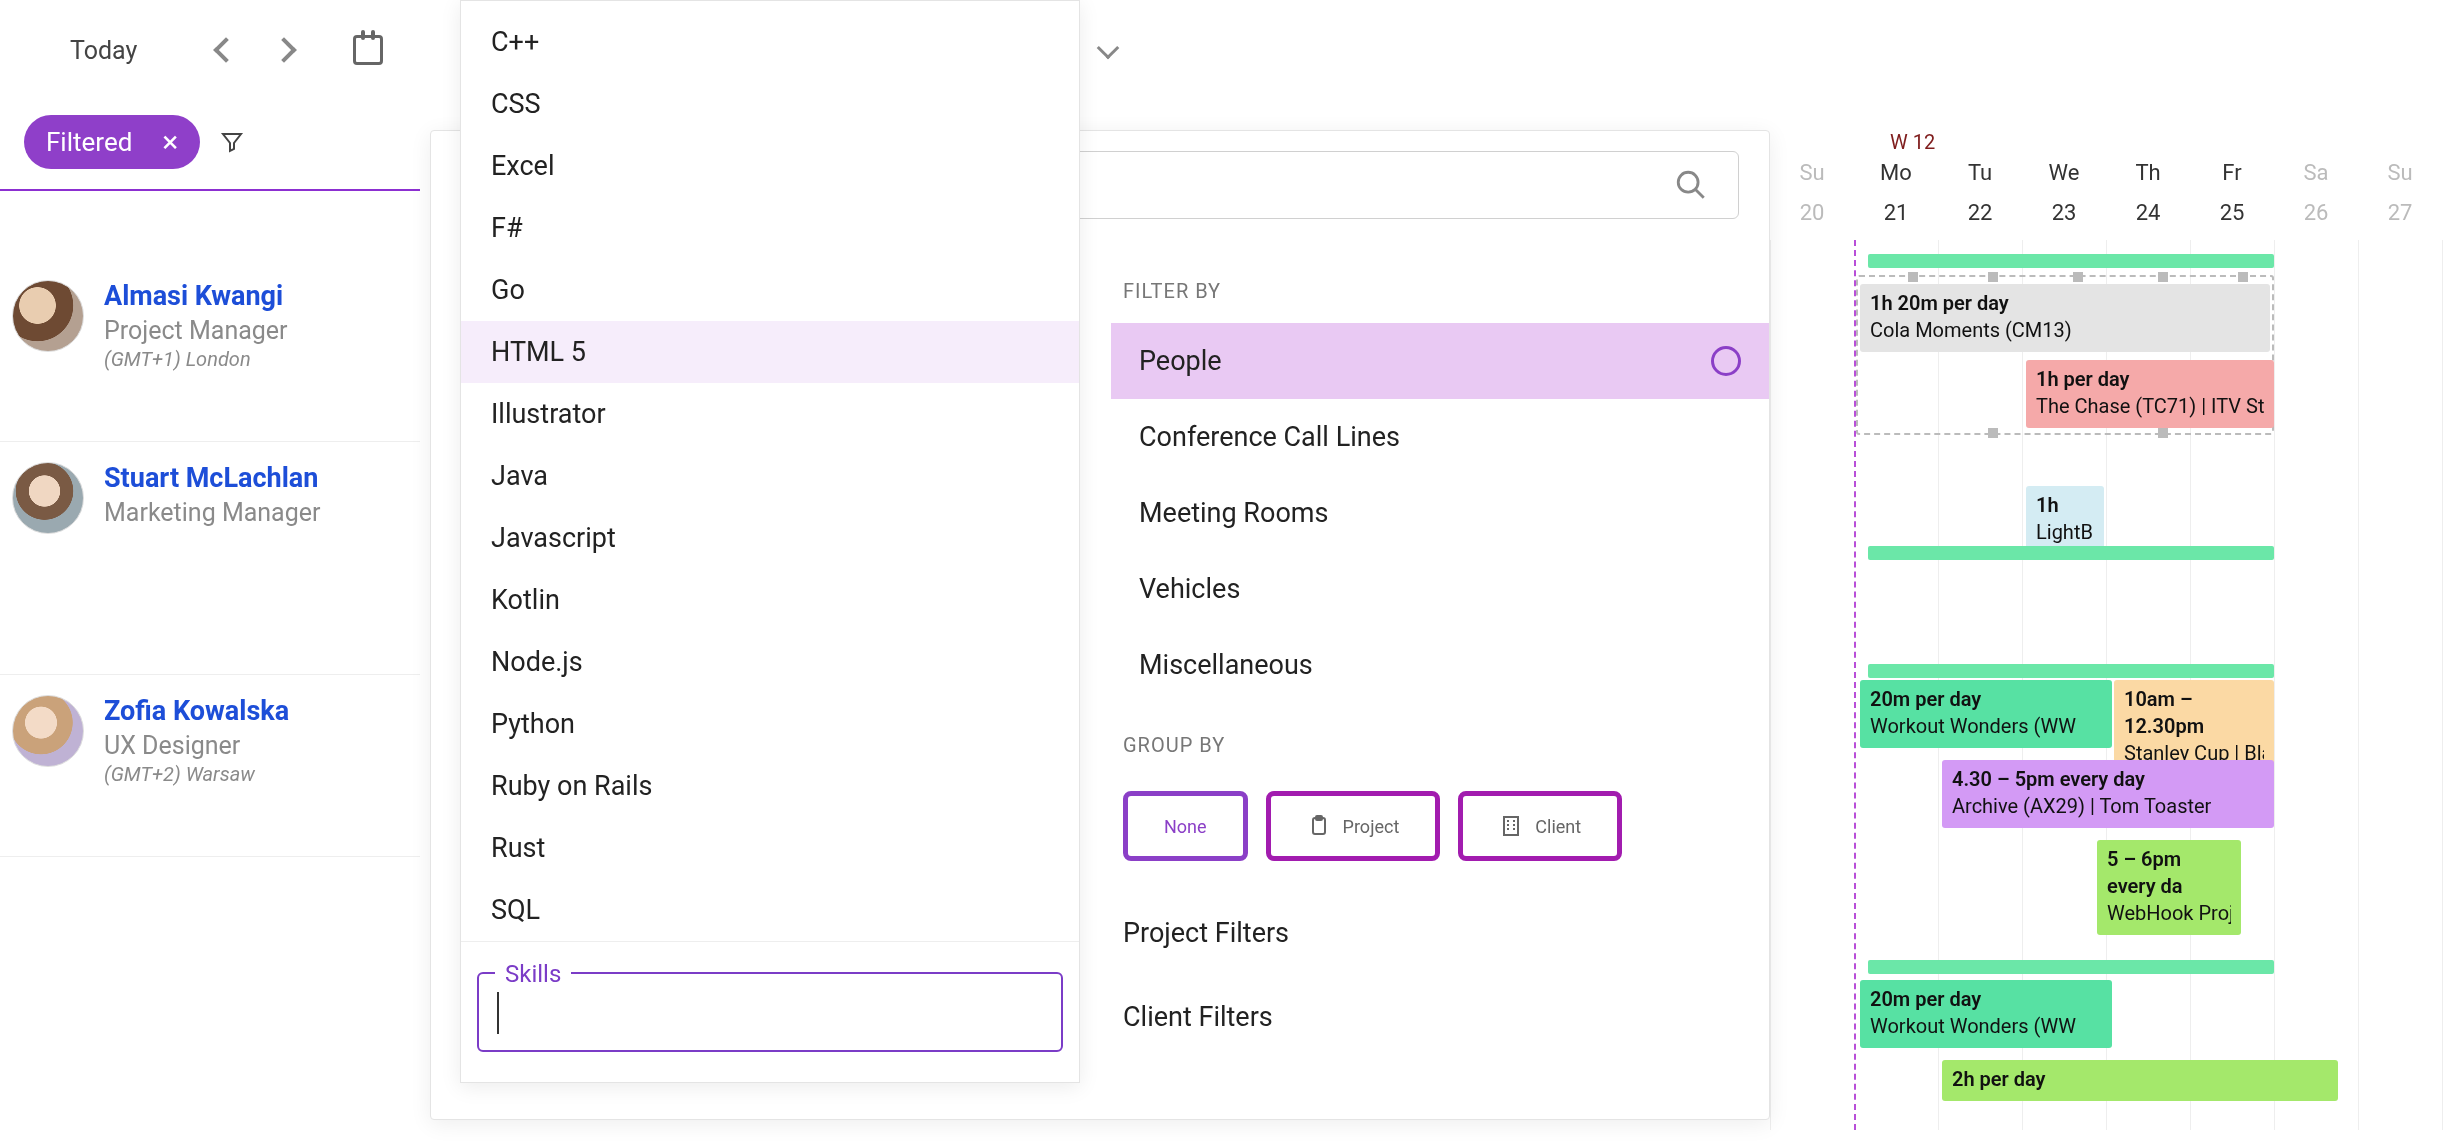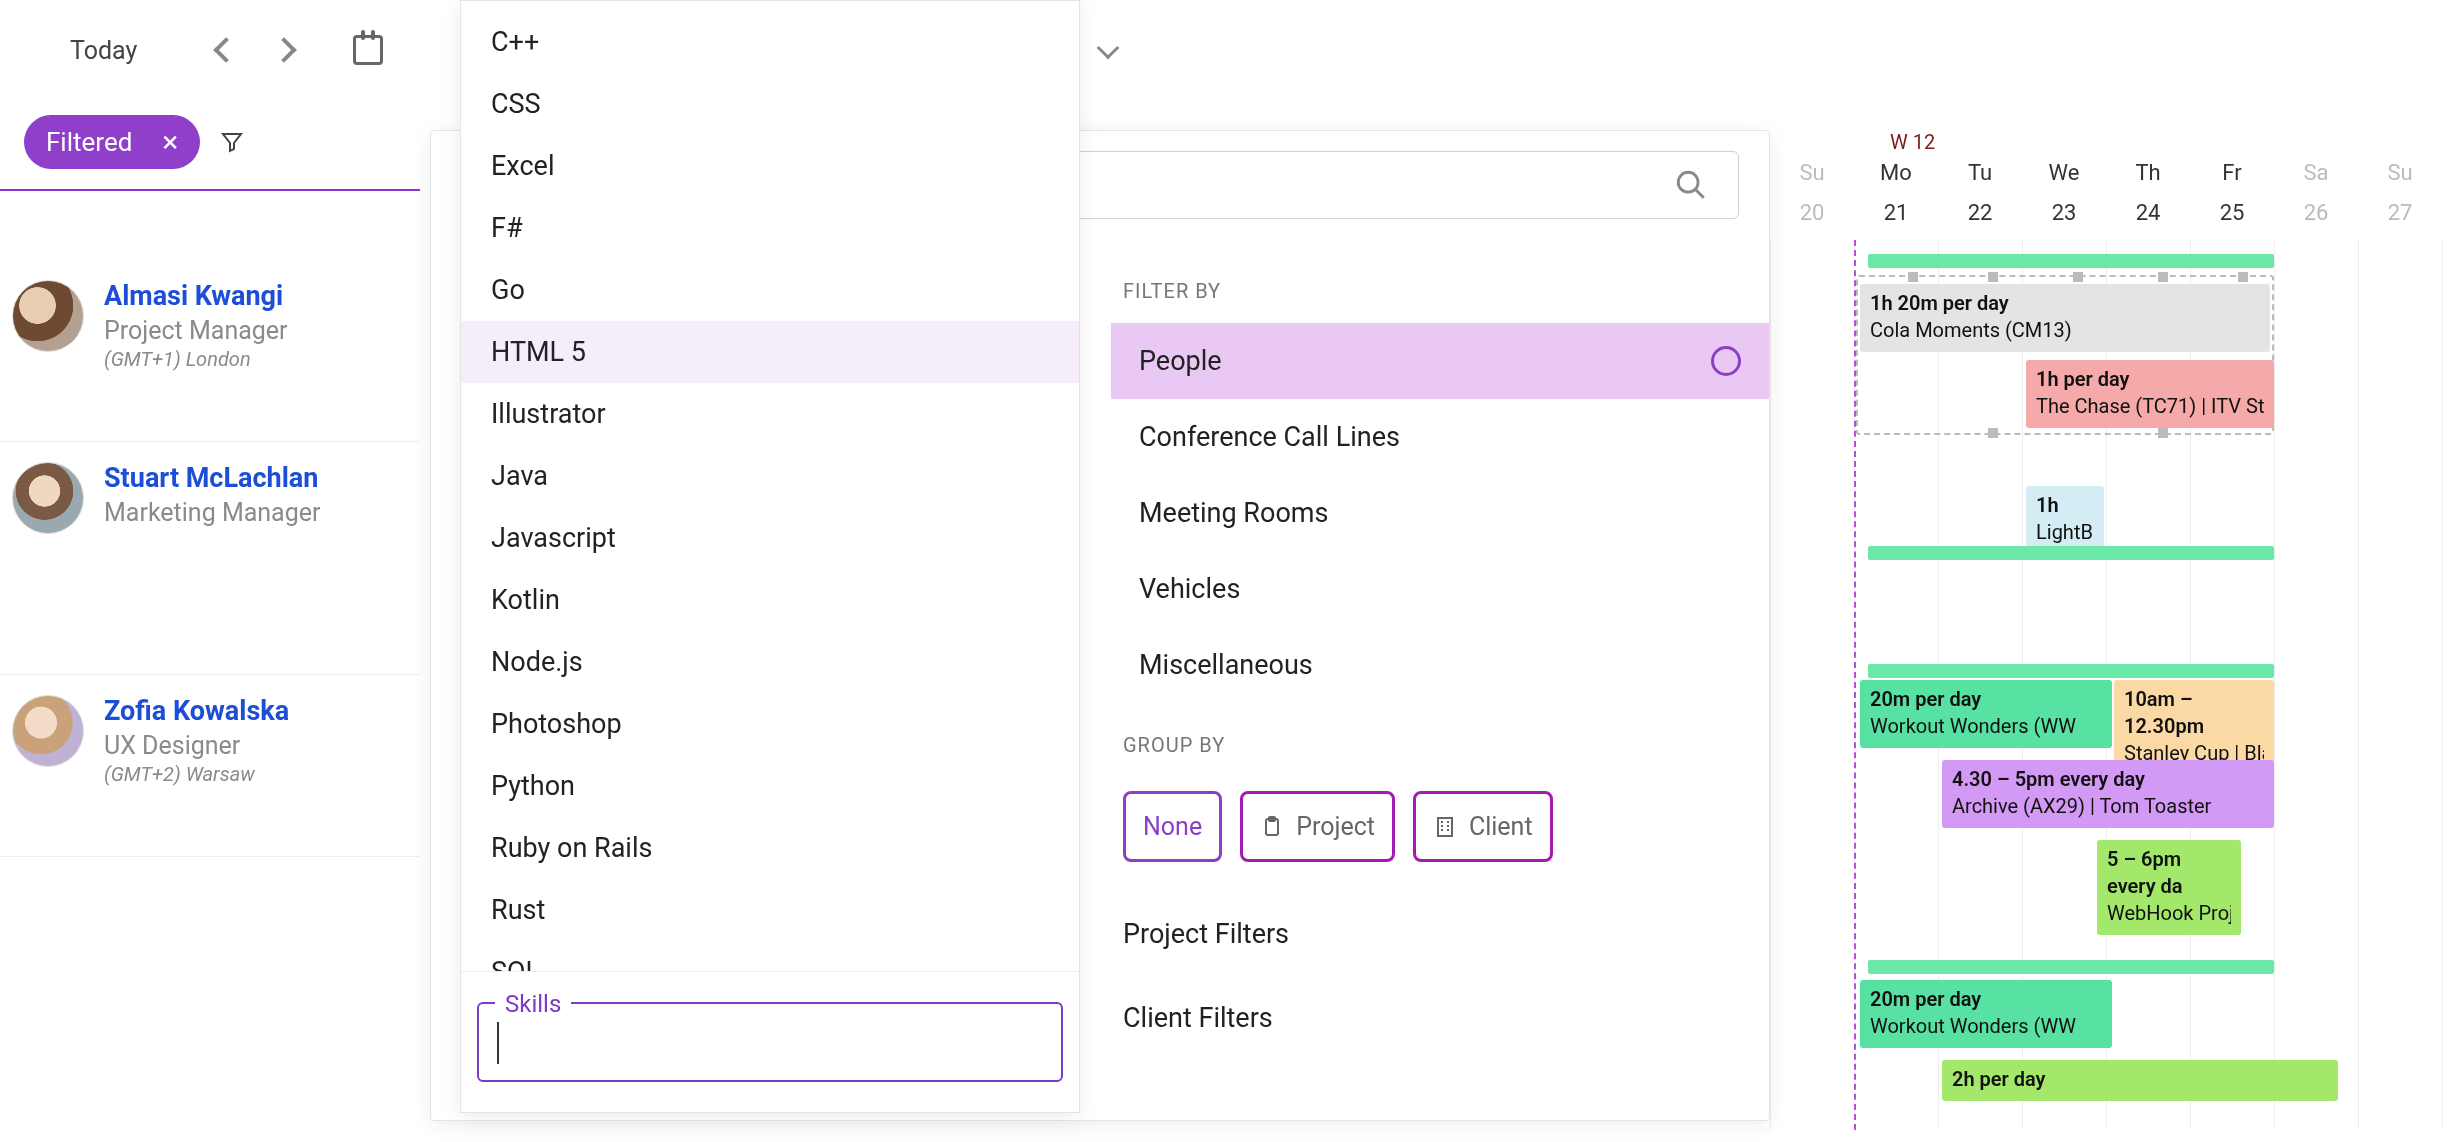--- a/index.html
+++ b/index.html
@@ -181,23 +181,23 @@
   }
   .fb-row.selected {
     background: #e9c9f3;
   }
   .radio-open {
     width:30px; height:30px; border:3px solid #8b3fc7; border-radius:50%;
   }
 
   .gb-row { display:flex; gap:18px; padding: 14px 12px 30px 12px; }
   .gb-btn {
-    border:3px solid #a21caf; border-radius:8px;
-    padding: 18px 17px;
-    font-size:25px; color:#666;
+    border:5px solid #a21caf; border-radius:8px;
+    padding: 18px 36px;
+    font-size:18px; color:#666;
     display:flex; align-items:center; gap:12px;
     background:#fff;
   }
   .gb-btn.active { border-color:#8b3fc7; color:#8b3fc7; }
   .gb-ico { width:24px; height:24px; }
   .gb-ico svg { width:100%; height:100%; fill:none; stroke:#666; stroke-width:2; }
 
   .fb-link {
     padding: 26px 12px;
     font-size: 27px;
@@ -381,21 +381,20 @@
     <div class="skill-item">CSS</div>
     <div class="skill-item">Excel</div>
     <div class="skill-item">F#</div>
     <div class="skill-item">Go</div>
     <div class="skill-item hover">HTML 5</div>
     <div class="skill-item">Illustrator</div>
     <div class="skill-item">Java</div>
     <div class="skill-item">Javascript</div>
     <div class="skill-item">Kotlin</div>
     <div class="skill-item">Node.js</div>
-    <div class="skill-item">Photoshop</div>
     <div class="skill-item">Python</div>
     <div class="skill-item">Ruby on Rails</div>
     <div class="skill-item">Rust</div>
     <div class="skill-item">SQL</div>
 
   </div>
   <div class="skills-field-wrap">
     <div class="skills-field">
       <div class="caret"></div>
     </div>

